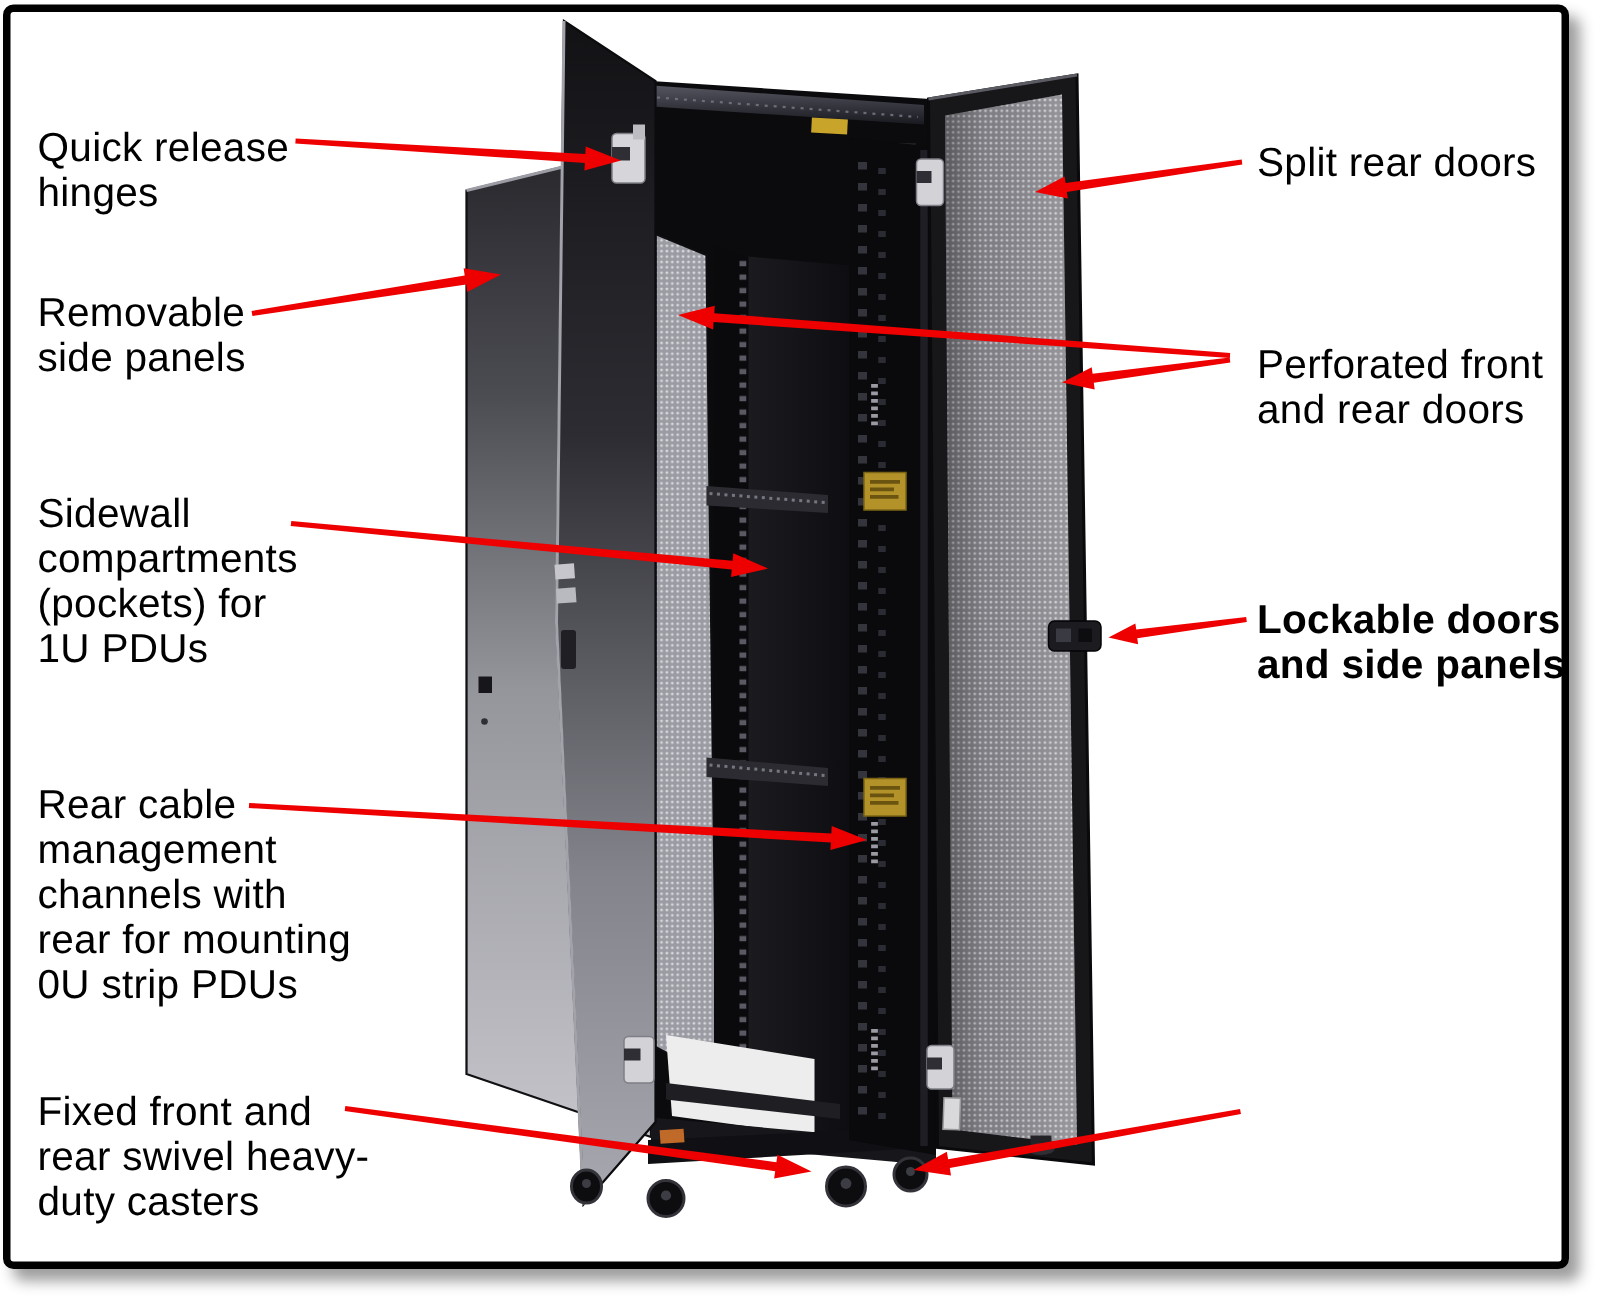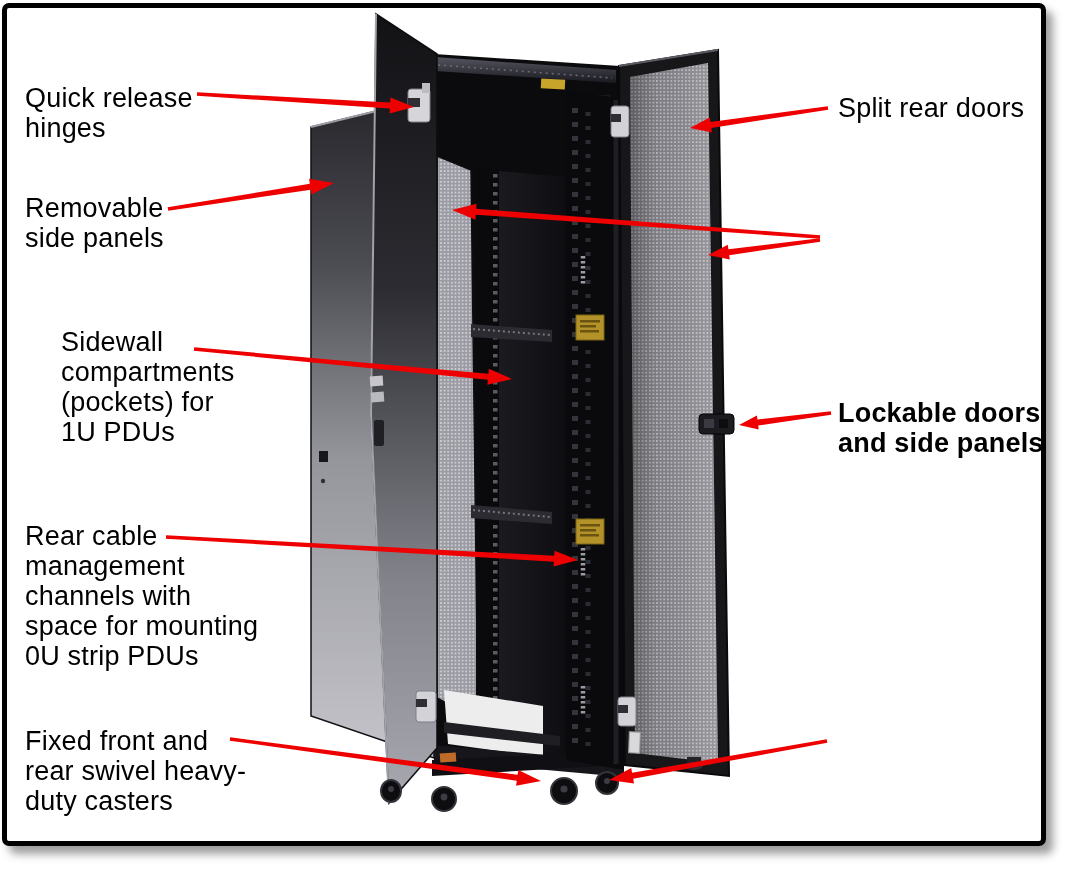--- a/index.html
+++ b/index.html
@@ -194,29 +194,31 @@
         <polygon points="819.8,238.3 728.4,249.2 727.8,244.8 708.0,255.0 729.8,259.6 729.2,255.2 820.2,241.7" fill="#ee0000"></polygon>
         <polygon points="830.8,411.3 757.5,419.6 756.9,415.6 739.0,425.0 758.7,429.5 758.2,425.5 831.2,414.7" fill="#ee0000"></polygon>
         <polygon points="826.7,739.3 632.1,772.8 631.2,767.9 609.0,780.0 634.0,783.6 633.2,778.7 827.3,742.7" fill="#ee0000"></polygon>
       </g>
   </svg>
 
   <div class="label" style="left:25px; top:83px;">Quick release
 hinges</div>
   <div class="label" style="left:25px; top:193px;">Removable
 side panels</div>
-  <div class="label" style="left:25px; top:327px;margin-left:36px;">Sidewall
+  <div class="label" style="left:25px; top:327px;">Sidewall
 compartments
 (pockets) for
 1U PDUs</div>
   <div class="label" style="left:25px; top:521px;">Rear cable
 management
 channels with
-space for mounting
+rear for mounting
 0U strip PDUs</div>
   <div class="label" style="left:838px; top:93px;">Split rear doors</div>
 
   <div class="label" style="left:25px; top:726px;">Fixed front and
 rear swivel heavy-
 duty casters</div>
+  <div class="label" style="left:838px; top:228px;">Perforated front
+and rear doors</div>
   <div class="label" style="left:838px; top:398px;font-weight:bold;">Lockable doors
 and side panels</div>
 </div>
 
 </body></html>

